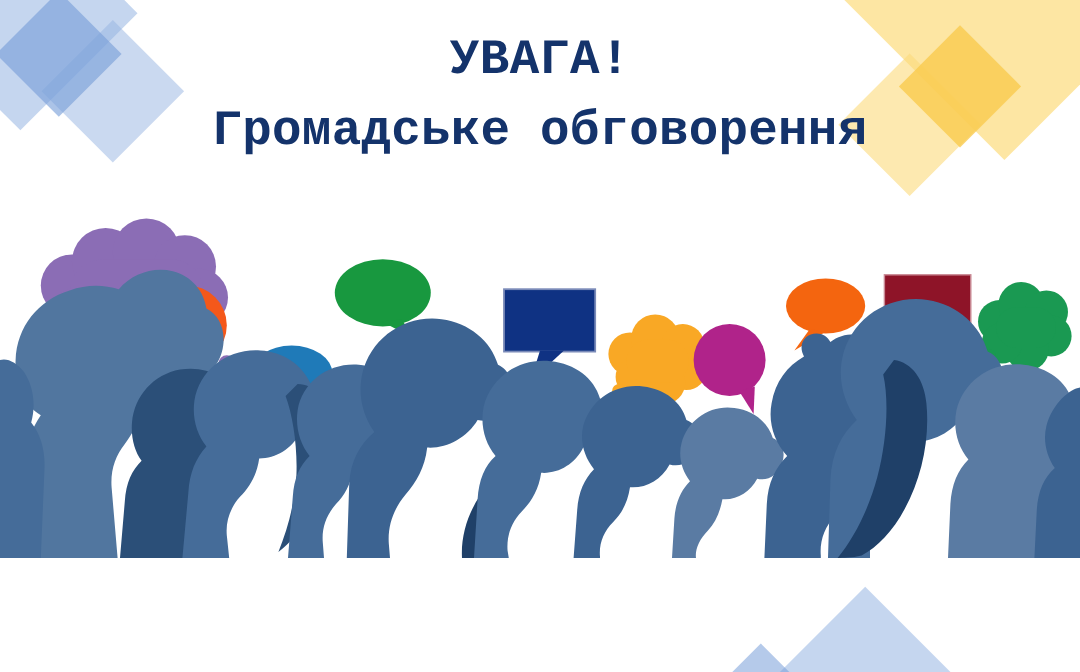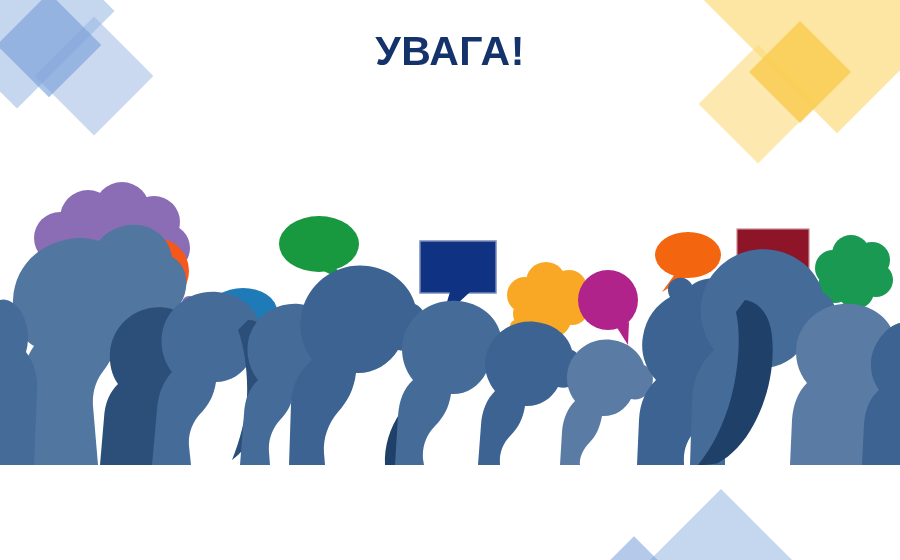--- a/index.html
+++ b/index.html
@@ -37,20 +37,21 @@
   .deco-br-b { left: 596px;  top: 552px;  width: 76px;  height: 76px;  background: rgba(120,158,216,0.55); }
 
   
   .heading {
     position: absolute;
     left: 0;
     top: 30px;
     width: 900px;
     text-align: center;
     z-index: 5;
+    font-family: Liberation Mono, monospace;
   }
   .heading-line1 {
     font-size: 41px;
     font-weight: bold;
     color: #14336b;
     letter-spacing: 0.5px;
     line-height: 1.05;
   }
   .heading-line2 {
     font-size: 41px;
@@ -83,20 +84,21 @@
 
   <div class="deco deco-tr-a"></div>
   <div class="deco deco-tr-c"></div>
   <div class="deco deco-tr-b"></div>
 
   <div class="deco deco-br-a"></div>
   <div class="deco deco-br-b"></div>
 
   <div class="heading">
     <div class="heading-line1">УВАГА!</div>
+    <div class="heading-line2">Громадське обговорення</div>
   </div>
 
   <div class="artwork">
     <svg width="900" height="560" viewBox="0 0 900 560" xmlns="http://www.w3.org/2000/svg">
 
       <defs>
         <clipPath id="stageClip">
           <rect x="0" y="180" width="900" height="285"></rect>
         </clipPath>
       </defs>

